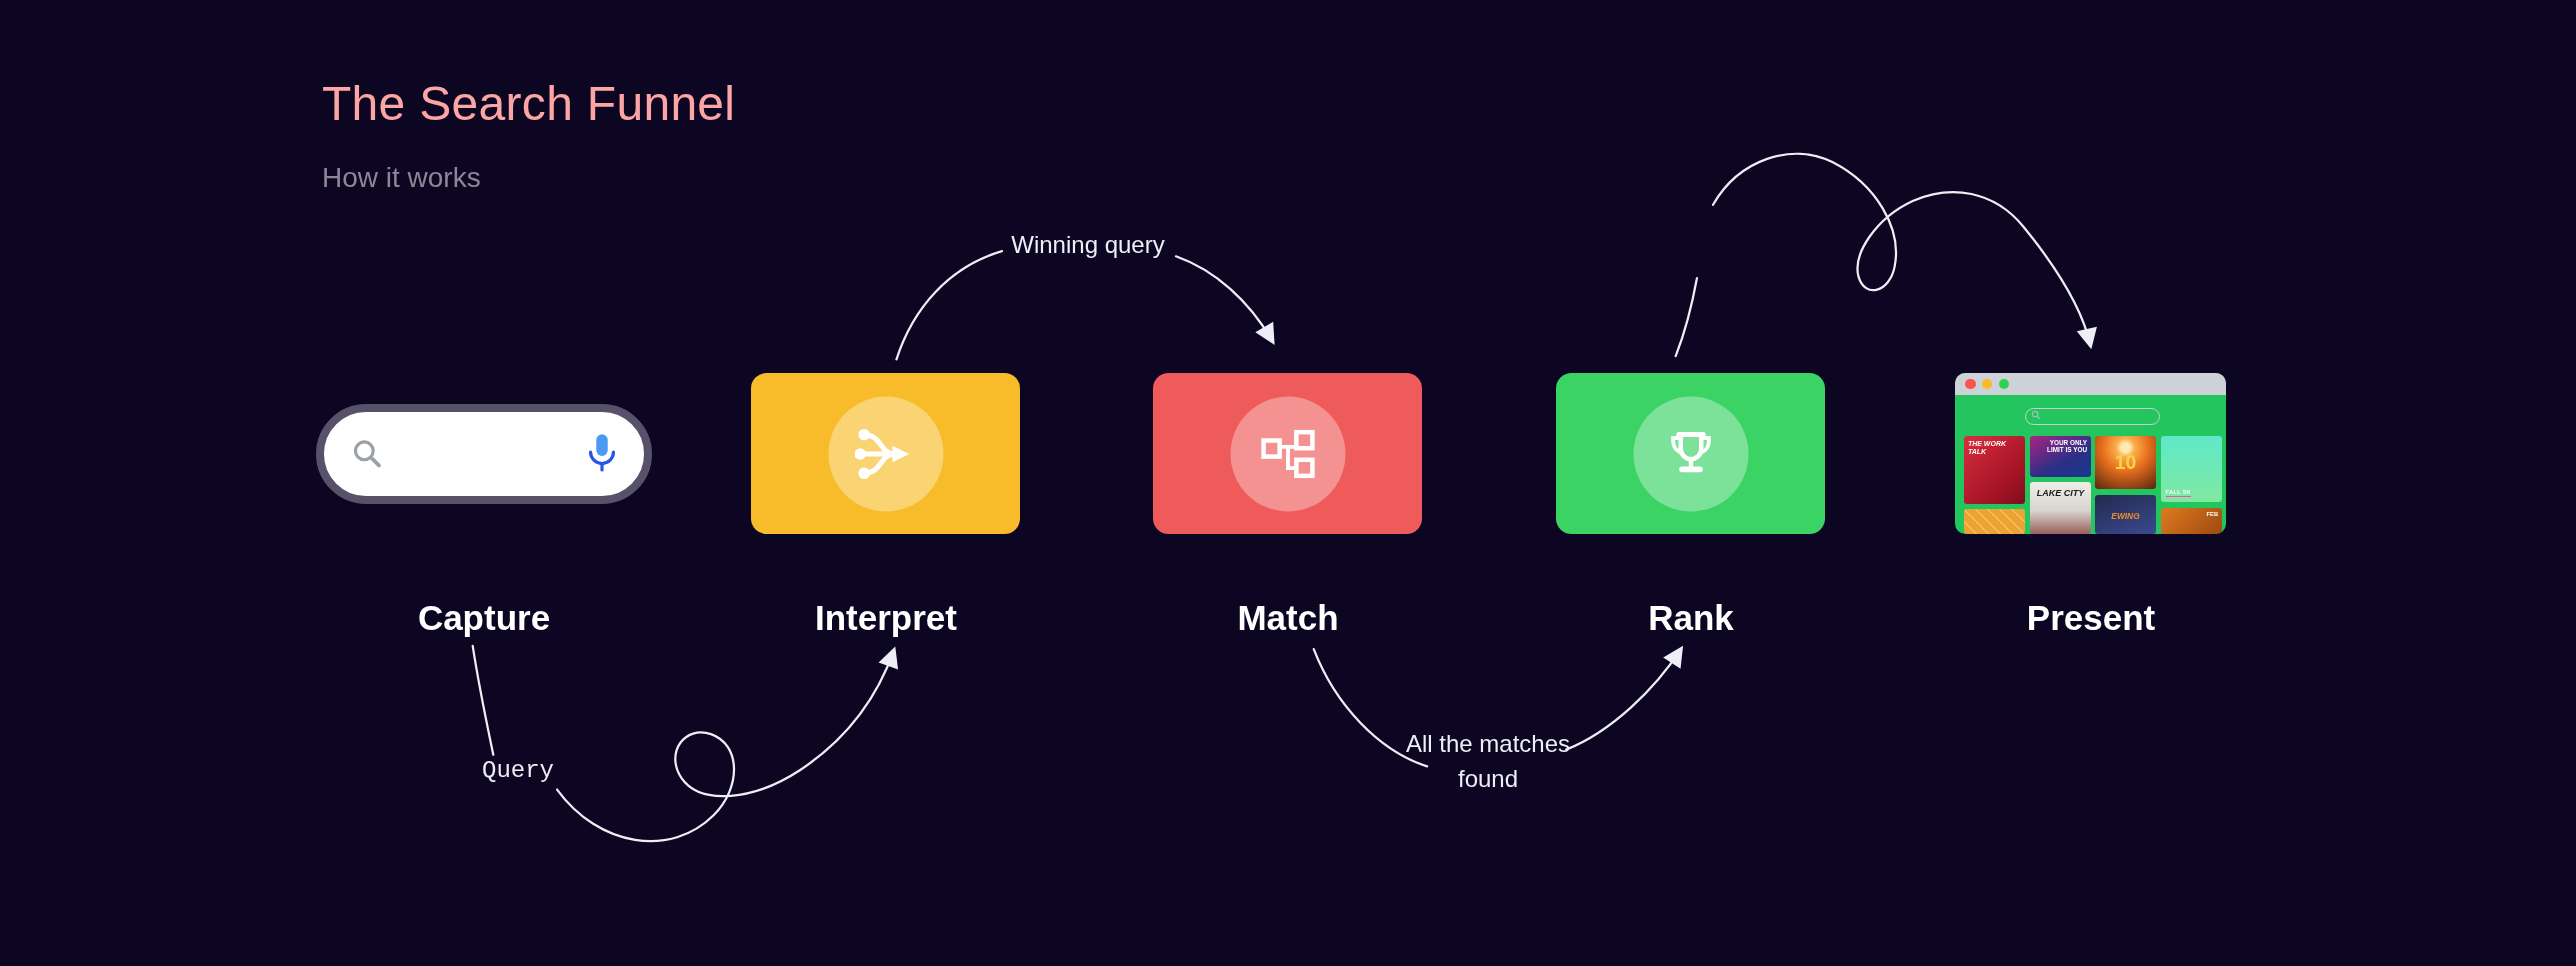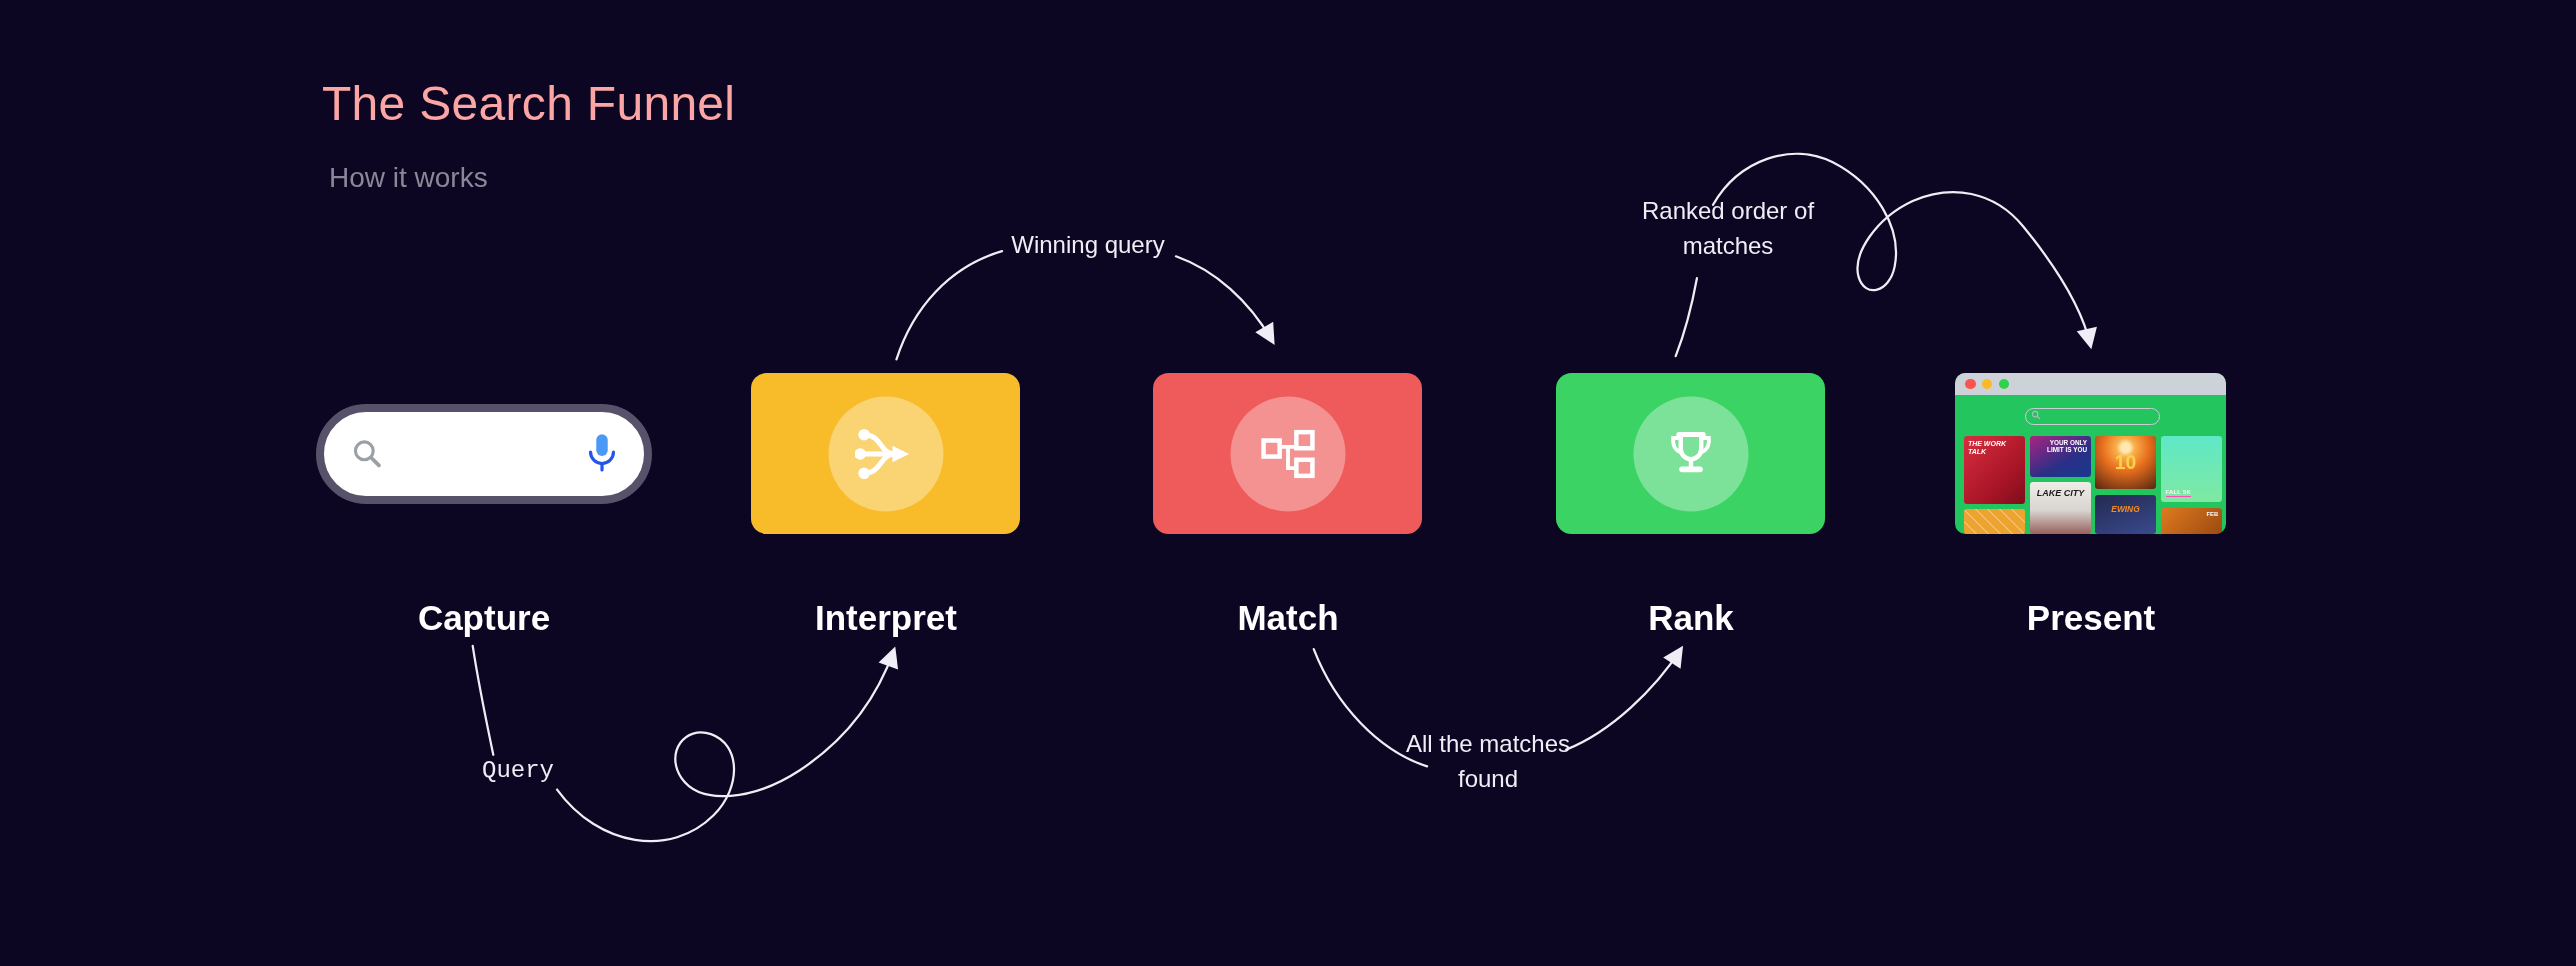--- a/index.html
+++ b/index.html
@@ -1,21 +1,21 @@
 <!DOCTYPE html>
 <html style="font-size:10.3px"><head>
 <meta charset="utf-8">
 <style>
   html,body{margin:0;padding:0;background:#0c0622;}
   .canvas{position:relative;width:2576px;height:966px;background:#0c0622;
           font-family:"Liberation Sans",sans-serif;overflow:hidden;}
 
   
   .title{position:absolute;left:322px;top:76px;font-size:48px;font-weight:400;color:#fca5a5;letter-spacing:0.3px;}
-  .subtitle{position:absolute;left:322px;top:162px;font-size:28px;font-weight:400;color:#8b8798;margin-left:7px;}
+  .subtitle{position:absolute;left:322px;top:162px;font-size:28px;font-weight:400;color:#8b8798;}
 
   
   .arrows{position:absolute;left:0;top:0;}
   .annot{position:absolute;transform:translate(-50%,-50%);color:#efedf6;font-size:24px;
          line-height:1.45;text-align:center;white-space:nowrap;}
 
   
   .stage-label{position:absolute;top:598px;transform:translateX(-50%);font-size:35px;font-weight:600;color:#ffffff;}
 
   
@@ -49,21 +49,21 @@
   .t3{left:140px;top:63px;width:61px;height:53px;background:radial-gradient(circle at 50% 22%,#ffe9b0 0 4.5px,#f9b04a 18%,#e86f1e 45%,#542510 100%);
       display:flex;align-items:center;justify-content:center;font-size:19.3px;font-weight:700;color:#f8d34a;}
   .t4{left:206px;top:63px;width:61px;height:66px;background:linear-gradient(180deg,#5fe8c8,#7fe9a1);
       font-size:5.8px;font-weight:700;letter-spacing:0.3px;}
   .t4 span{position:absolute;left:4.5px;bottom:5.2px;border-bottom:1.9px solid #ff4fae;padding-bottom:1.3px;}
   .t5{left:9px;top:136px;width:61px;height:25px;
       background:#eda32f;background-image:repeating-linear-gradient(45deg,rgba(255,255,255,.3) 0 1.3px,transparent 1.3px 8.4px);}
   .t6{left:75px;top:109px;width:61px;height:52px;background:linear-gradient(180deg,#f0ede9,#d8d4cf 55%,#98615c);
       color:#1b1b1e;font-size:9px;font-weight:900;font-style:italic;text-align:center;padding-top:7px;box-sizing:border-box;line-height:1.0;}
   .t7{left:140px;top:122px;width:61px;height:39px;background:linear-gradient(160deg,#23294f,#3a4a8f);
-      color:#f08c28;font-size:8.4px;font-weight:900;font-style:italic;text-align:center;padding-top:9px;box-sizing:border-box;}
+      color:#f08c28;font-size:8.4px;font-weight:900;font-style:italic;text-align:center;padding-top:16px;box-sizing:border-box;}
   .t8{left:206px;top:135px;width:61px;height:26.4px;background:linear-gradient(135deg,#e07a20,#9c4a10);
       font-size:5.8px;font-weight:700;text-align:right;padding:2.6px 3.9px;box-sizing:border-box;}
 </style>
 </head>
 <body>
 
 <div class="canvas">
 
   <div class="title">The Search Funnel</div>
   <div class="subtitle">How it works</div>
@@ -84,24 +84,20 @@
       <path d="M 2602 553 C 2618 512, 2628 470, 2635 432"></path>
       <path marker-end="url(#ah)" d="M 2660 318 C 2700 248, 2782 220, 2846 252 C 2912 286, 2954 354, 2942 414 C 2934 454, 2896 464, 2886 430 C 2876 394, 2914 338, 2970 312 C 3030 286, 3096 296, 3142 352 C 3194 416, 3234 482, 3246 536"></path>
     </g>
   </svg>
 
   <div class="annot" style="left:518px;top:771px;font-family:Liberation Mono, monospace;">Query</div>
   <div class="annot" style="left:1088px;top:245px;">Winning query</div>
   <div class="annot" style="left:1488px;top:762px;">
     <div>All the matches</div>
     <div>found</div>
-  </div>
-  <div class="annot" style="left:1728px;top:229px;">
-    <div>Ranked order of</div>
-    <div>matches</div>
   </div>
 
   <div class="search-pill">
     <svg class="mag" viewBox="0 0 52 52" width="33" height="33">
       <circle cx="21" cy="21" r="14" fill="none" stroke="#9aa0a6" stroke-width="5"></circle>
       <line x1="31.5" y1="31.5" x2="44" y2="44" stroke="#9aa0a6" stroke-width="6" stroke-linecap="round"></line>
     </svg>
     <svg class="mic" viewBox="0 0 44 62" width="28" height="40">
       <rect x="13" y="0" width="18" height="34" rx="9" fill="#4a99f7"></rect>
       <path d="M4 28 a18 18 0 0 0 36 0" fill="none" stroke="#2356e8" stroke-width="5" stroke-linecap="round"></path>

